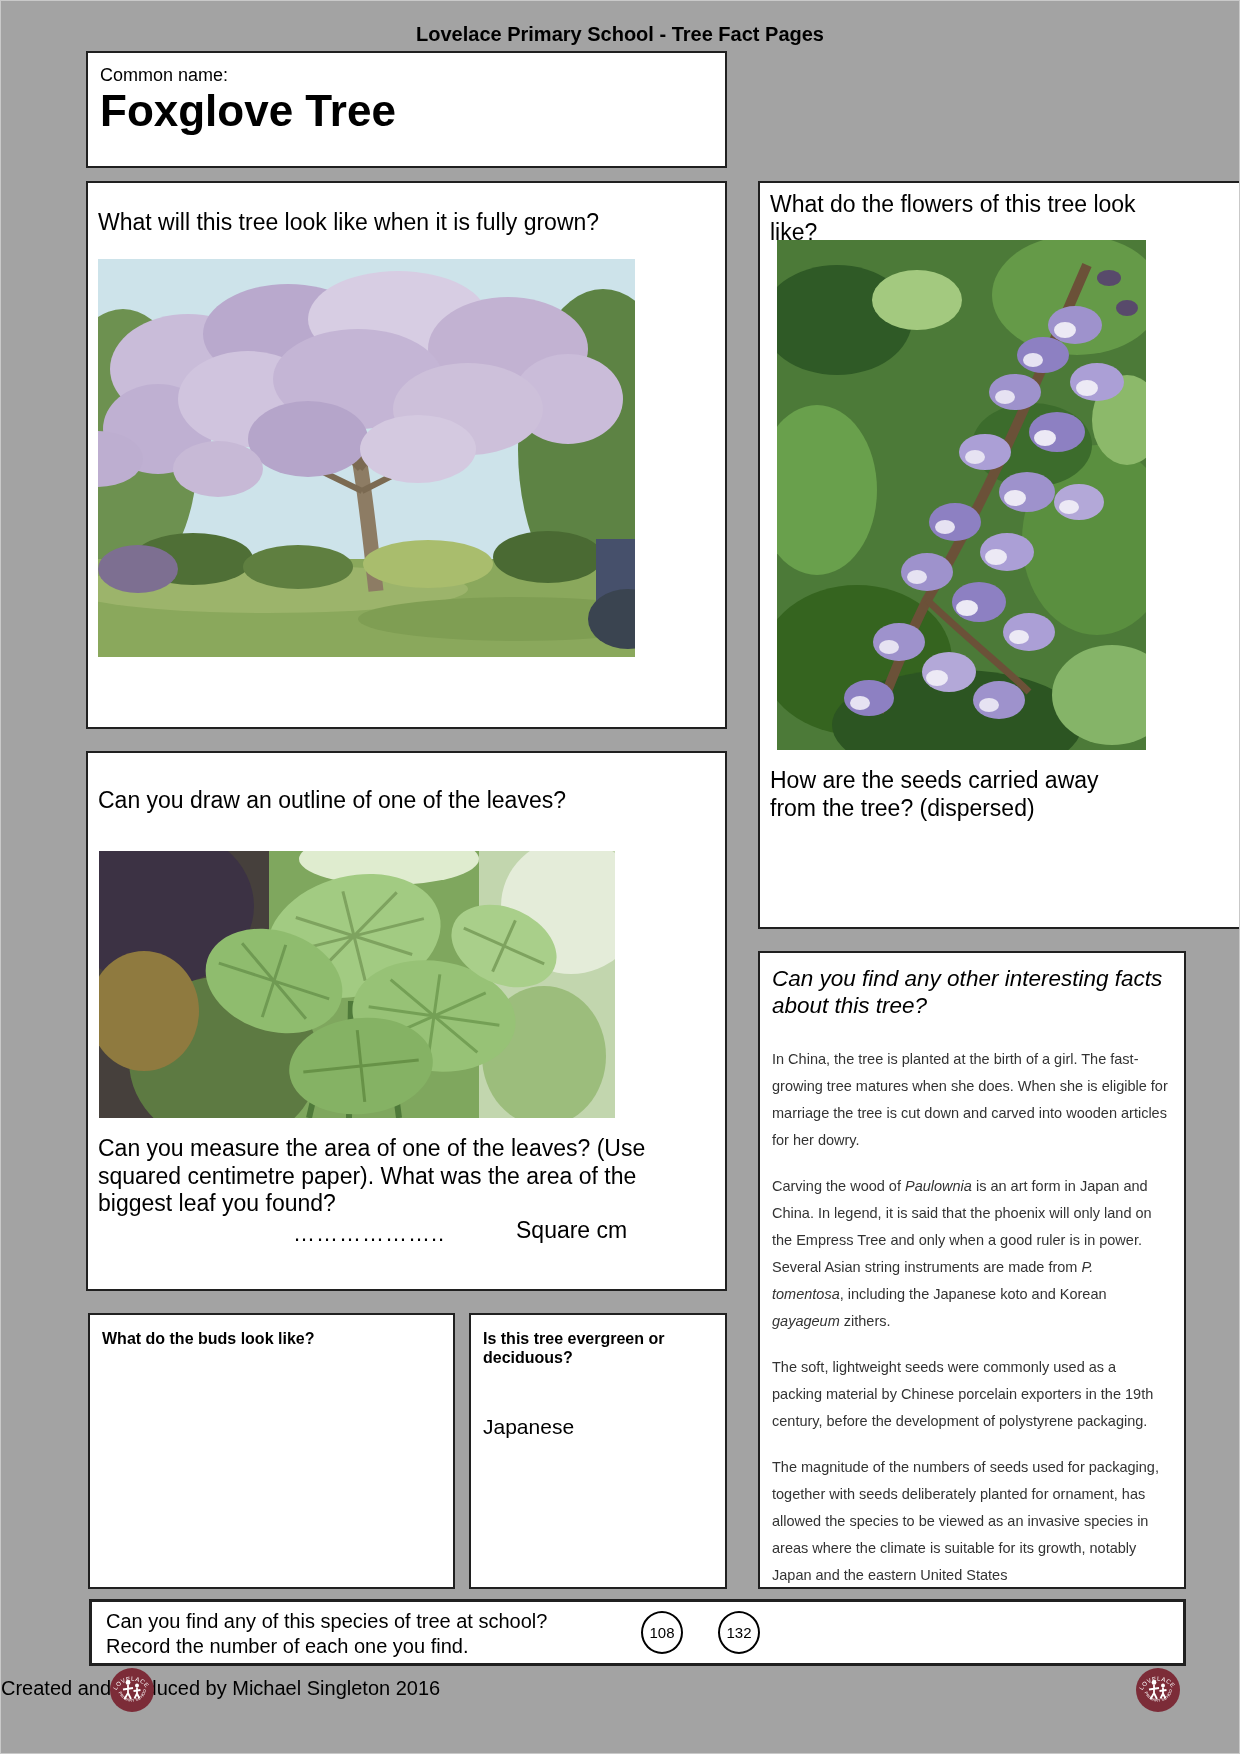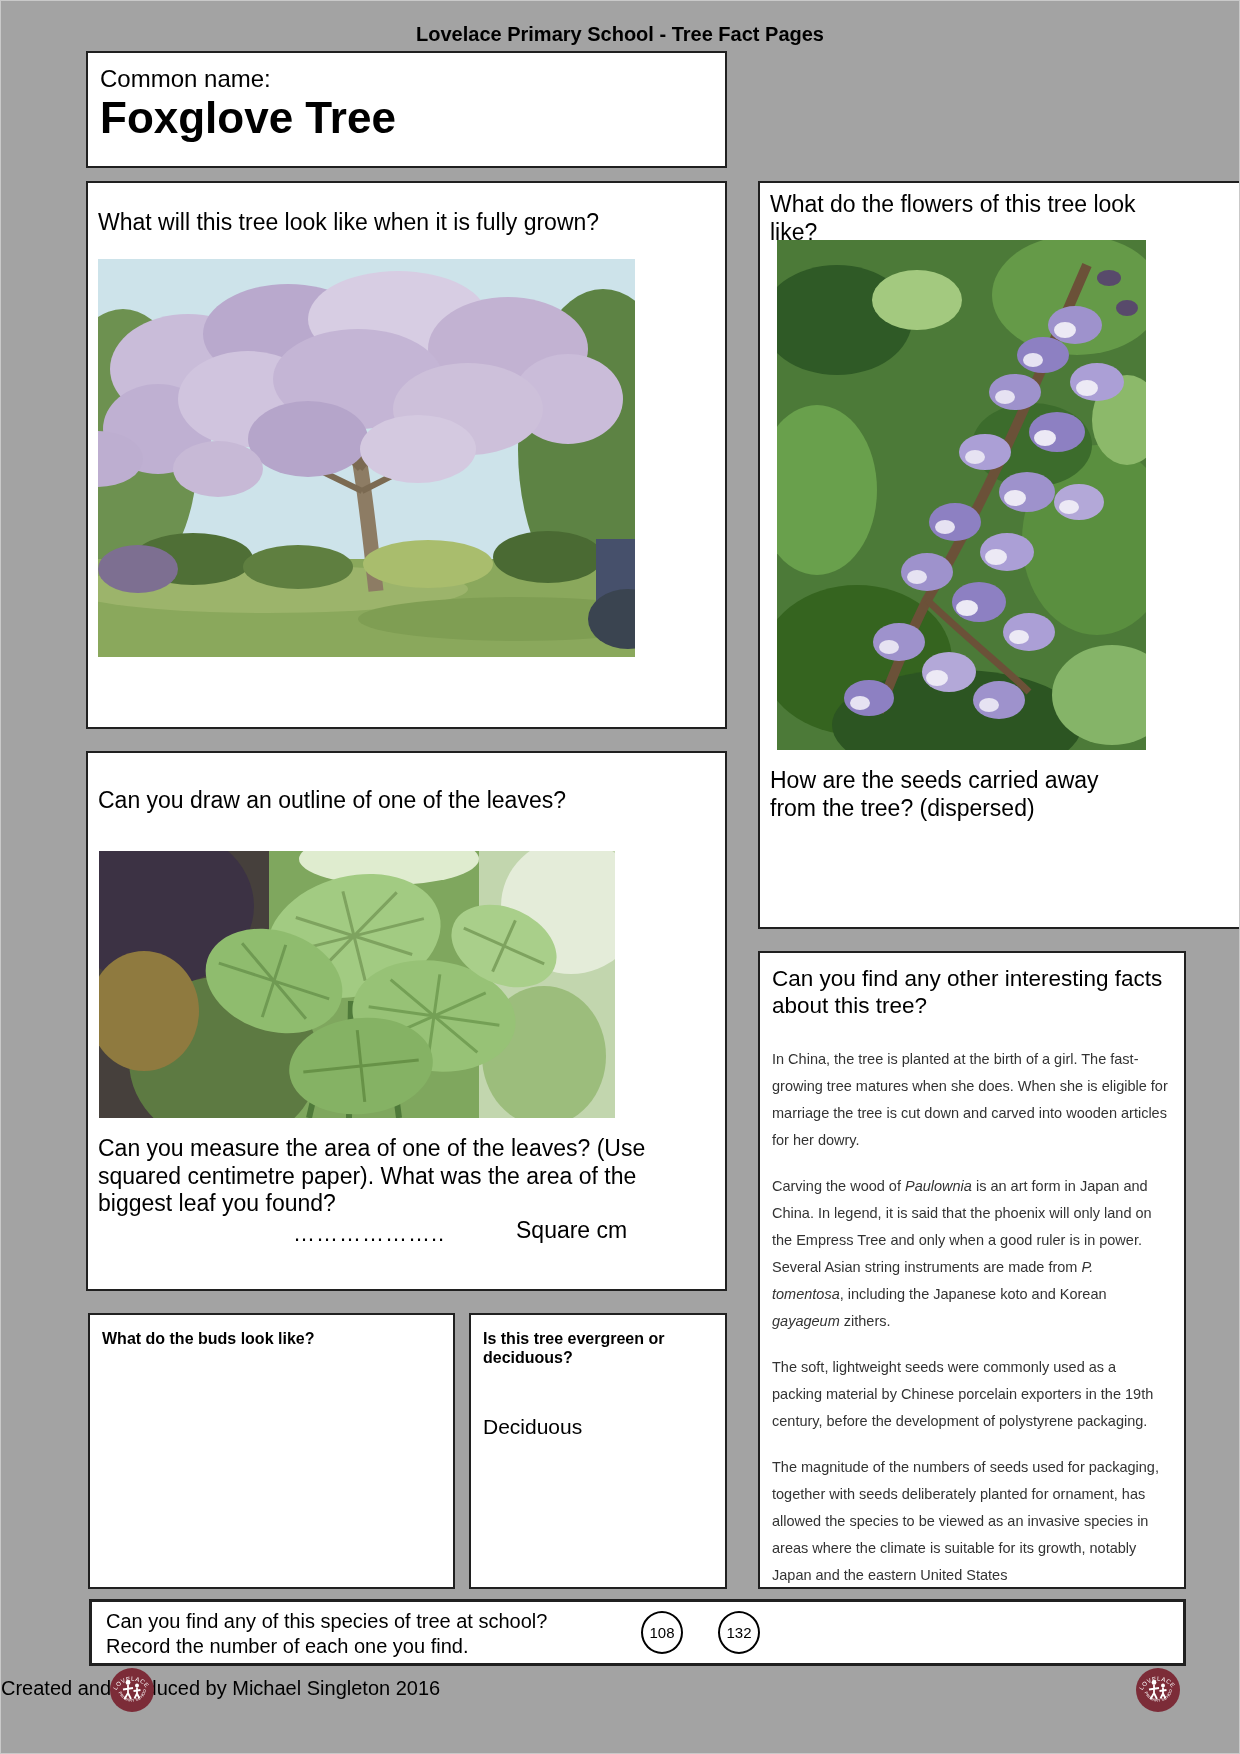--- a/index.html
+++ b/index.html
@@ -15,21 +15,21 @@
   
   .header { position:absolute; top:22px; left:0; width:100%; text-align:center;
             font-size:20px; font-weight:bold; }
   .footer { position:absolute; top:1676px; left:0; width:100%; text-align:left;
             font-size:20px; font-weight:normal; }
   .logo { position:absolute; top:1666px; width:46px; height:46px; }
   #logo-left { left:108px; } #logo-right { left:1134px; }
 
   
   #box-common { left:85px; top:50px; width:641px; height:117px; padding:12px 10px 0 12px; }
-  .common-label { font-size:24px; }
+  .common-label { font-size:18px; }
   .common-value { font-size:44px; font-weight:bold; margin:2px 0 0 0; line-height:1.05; }
   #box-tax { left:757px; top:50px; width:428px; height:113px; padding:11px 0 0 12px; }
   .tax-row { display:flex; font-size:21.5px; line-height:30px; }
   .tax-label { width:104px; }
   .tax-value { font-weight:bold; }
 
   
   #box-grown { left:85px; top:180px; width:641px; height:548px; }
   #box-grown .q { left:10px; top:26px; width:620px; }
   #photo-tree { left:10px; top:76px; width:537px; height:398px; }
@@ -46,21 +46,21 @@
   #box-evergreen { left:468px; top:1312px; width:258px; height:276px; padding:14px 12px 0 12px; }
   .evergreen-answer { font-size:21px; margin-top:48px; }
 
   
   #box-flowers { left:757px; top:180px; width:494px; height:748px; }
   #box-flowers .q-flowers { left:10px; top:8px; width:404px; }
   #photo-flowers { left:17px; top:57px; width:369px; height:510px; }
   .seeds-q { left:10px; top:584px; width:368px; }
 
   #box-facts { left:757px; top:950px; width:428px; height:638px; }
-  .facts-title { font-size:22.5px; line-height:1.2; margin:12px 12px 0 12px; }
+  .facts-title { font-size:22.5px; line-height:1.2; margin:12px 12px 0 12px;font-style:italic; }
   .facts-body { margin:27px 16px 0 12px; }
   .fact-para { font-size:14.5px; line-height:27px; color:#333; margin:0 0 19px 0; }
 
   
   #bottom-bar { left:88px; top:1598px; width:1097px; height:67px; border-width:3px; }
   .bar-text { padding:7px 0 0 14px; font-size:20px; line-height:25px; }
   .count-circle { position:absolute; top:9px; width:42px; height:43px; border:2px solid #000;
                   border-radius:50%; display:flex; align-items:center; justify-content:center;
                   font-size:15px; box-sizing:border-box; background:#fff; }
   #count-1 { left:549px; } #count-2 { left:626px; }
@@ -152,21 +152,21 @@
     <span class="dots abs">………………..</span>
     <span class="unit abs">Square cm</span>
   </section>
 
   <section class="box" id="box-buds">
     <div class="q">What do the buds look like?</div>
   </section>
 
   <section class="box" id="box-evergreen">
     <div class="q">Is this tree evergreen or deciduous?</div>
-    <div class="evergreen-answer">Deciduous</div>
+    <div class="evergreen-answer">Japanese</div>
   </section>
 
   <section class="box" id="box-flowers">
     <div class="q q-flowers abs">What do the flowers of this tree look like?</div>
     <svg id="photo-flowers" class="abs" viewBox="0 0 369 510" preserveAspectRatio="none" aria-label="Photo of a spike of purple foxglove-like flowers">
       <rect width="369" height="510" fill="#4c7a38"></rect>
       <ellipse cx="60" cy="80" rx="75" ry="55" fill="#2f5a26"></ellipse>
       <ellipse cx="300" cy="55" rx="85" ry="60" fill="#659a48"></ellipse>
       <ellipse cx="80" cy="420" rx="95" ry="75" fill="#35641f"></ellipse>
       <ellipse cx="320" cy="300" rx="75" ry="95" fill="#5a8f3f"></ellipse>

